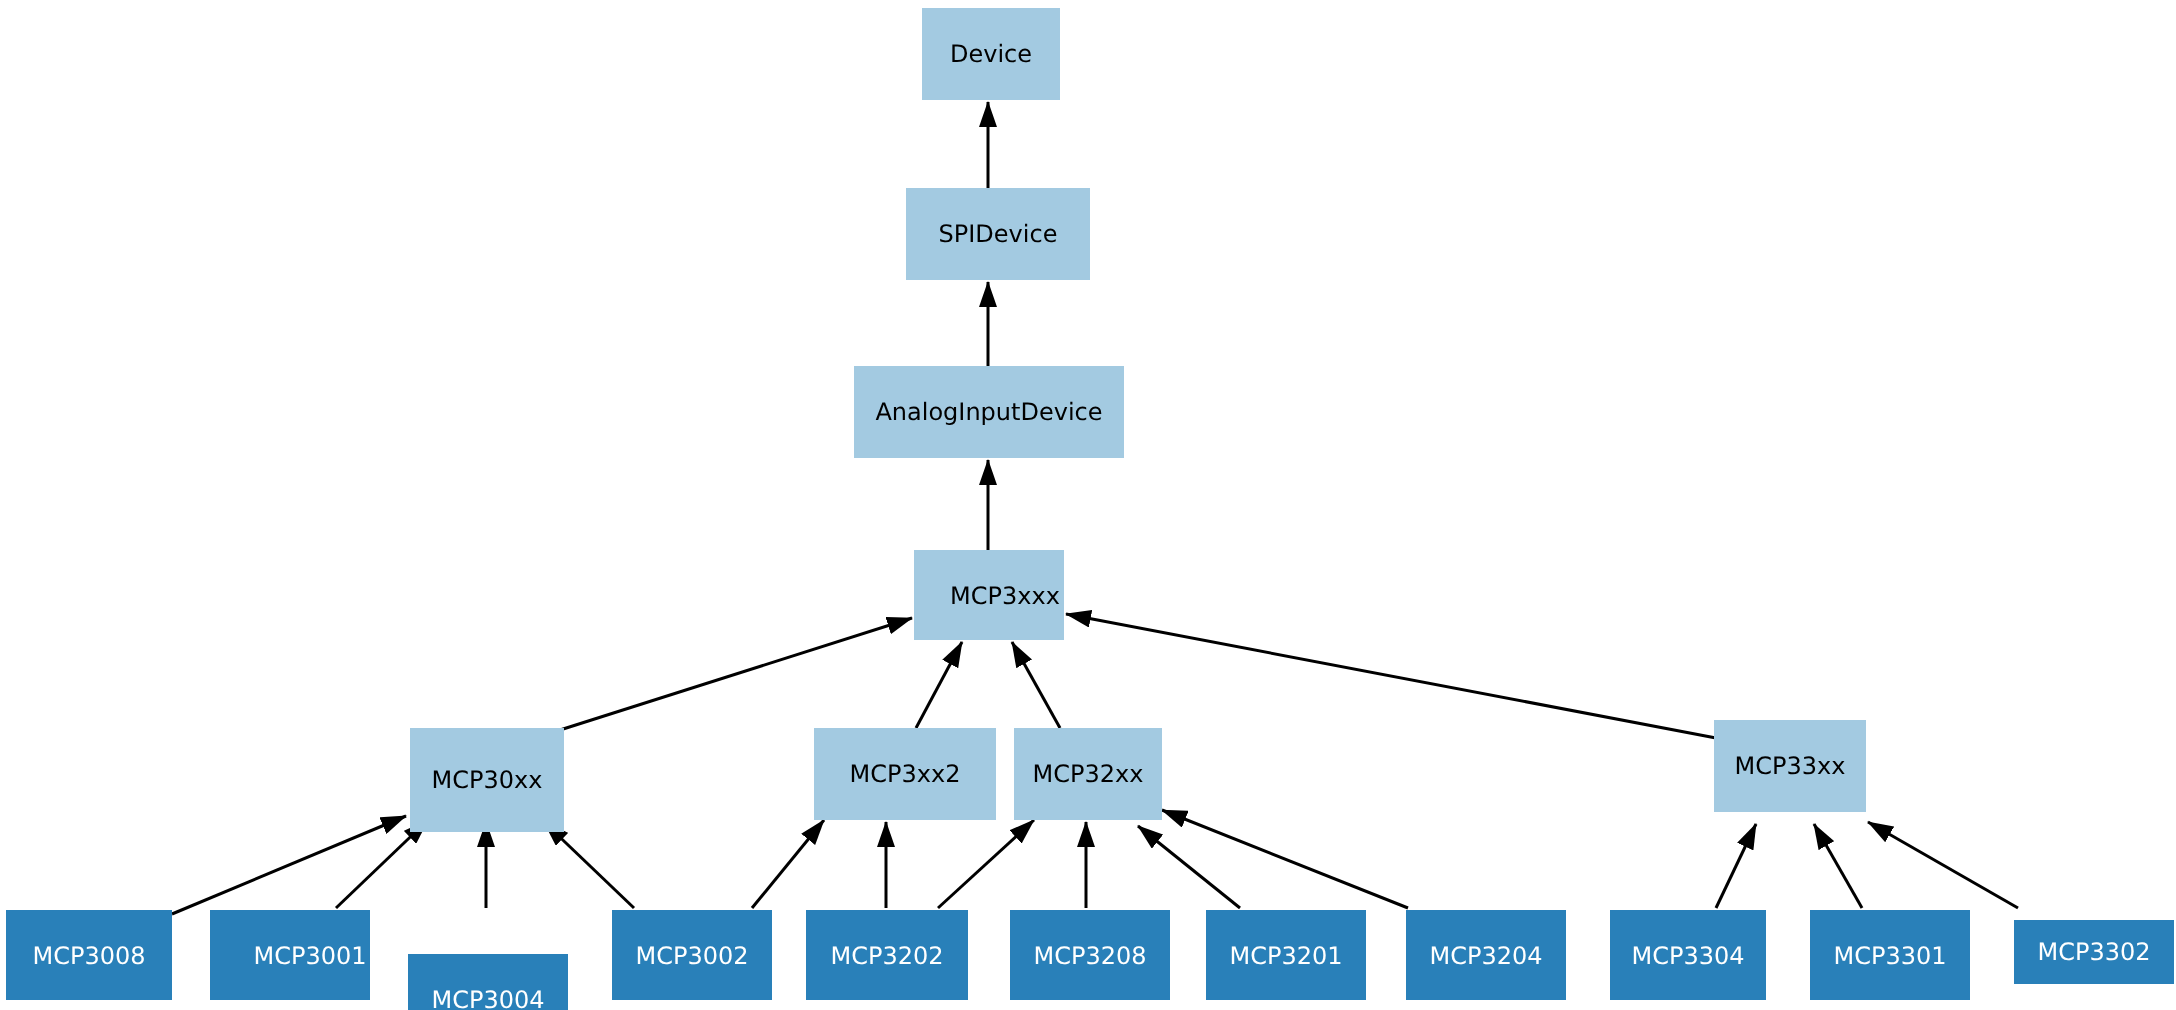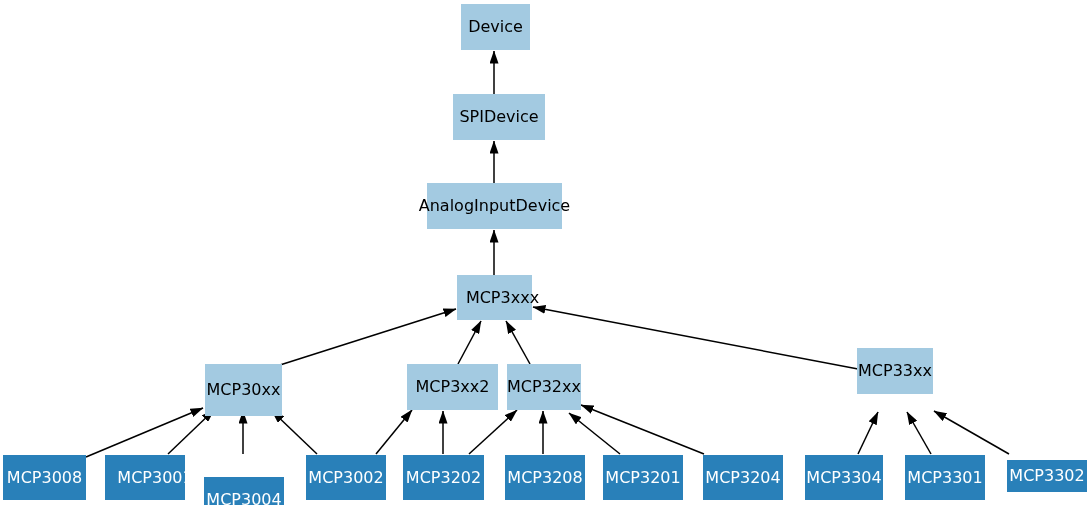--- a/index.html
+++ b/index.html
@@ -26,21 +26,21 @@
   .edge-layer line {
     stroke: var(--edge-color, #000000);
     stroke-width: 1.5;
   }
   .node {
     position: absolute;
     box-sizing: border-box;
     display: flex;
     align-items: center;
     justify-content: center;
-    font-size: 16px;
+    font-size: 12px;
     line-height: 1;
     white-space: nowrap;
     cursor: pointer;
     user-select: none;
   }
   .node.base {
     background: var(--base-fill, #a3cae1);
     color: var(--base-text, #000000);
   }
   .node.leaf {
@@ -83,21 +83,21 @@
       </g>
   </svg>
   <div>
       <div class="node base" style="left: 461px; top: 4px; width: 69px; height: 46px;">Device</div>
       <div class="node base" style="left: 453px; top: 94px; width: 92px; height: 46px;">SPIDevice</div>
       <div class="node base" style="left: 427px; top: 183px; width: 135px; height: 46px;">AnalogInputDevice</div>
       <div class="node base" style="left: 457px; top: 275px; width: 75px; height: 45px; padding-left: 16px;">MCP3xxx</div>
       <div class="node base" style="left: 205px; top: 364px; width: 77px; height: 52px;">MCP30xx</div>
       <div class="node base" style="left: 407px; top: 364px; width: 91px; height: 46px;">MCP3xx2</div>
       <div class="node base" style="left: 507px; top: 364px; width: 74px; height: 46px;">MCP32xx</div>
-      <div class="node base" style="left: 857px; top: 348px; width: 76px; height: 46px; text-align: center;">MCP33xx</div>
+      <div class="node base" style="left: 857px; top: 360px; width: 76px; height: 46px; text-align: center;">MCP33xx</div>
       <div class="node leaf" style="left: 3px; top: 455px; width: 83px; height: 45px;">MCP3008</div>
       <div class="node leaf" style="left: 105px; top: 455px; width: 80px; height: 45px; padding-left: 20px;">MCP3001</div>
       <div class="node leaf" style="left: 204px; top: 477px; width: 80px; height: 45px;">MCP3004</div>
       <div class="node leaf" style="left: 306px; top: 455px; width: 80px; height: 45px;">MCP3002</div>
       <div class="node leaf" style="left: 403px; top: 455px; width: 81px; height: 45px;">MCP3202</div>
       <div class="node leaf" style="left: 505px; top: 455px; width: 80px; height: 45px;">MCP3208</div>
       <div class="node leaf" style="left: 603px; top: 455px; width: 80px; height: 45px;">MCP3201</div>
       <div class="node leaf" style="left: 703px; top: 455px; width: 80px; height: 45px;">MCP3204</div>
       <div class="node leaf" style="left: 805px; top: 455px; width: 78px; height: 45px;">MCP3304</div>
       <div class="node leaf" style="left: 905px; top: 455px; width: 80px; height: 45px;">MCP3301</div>

